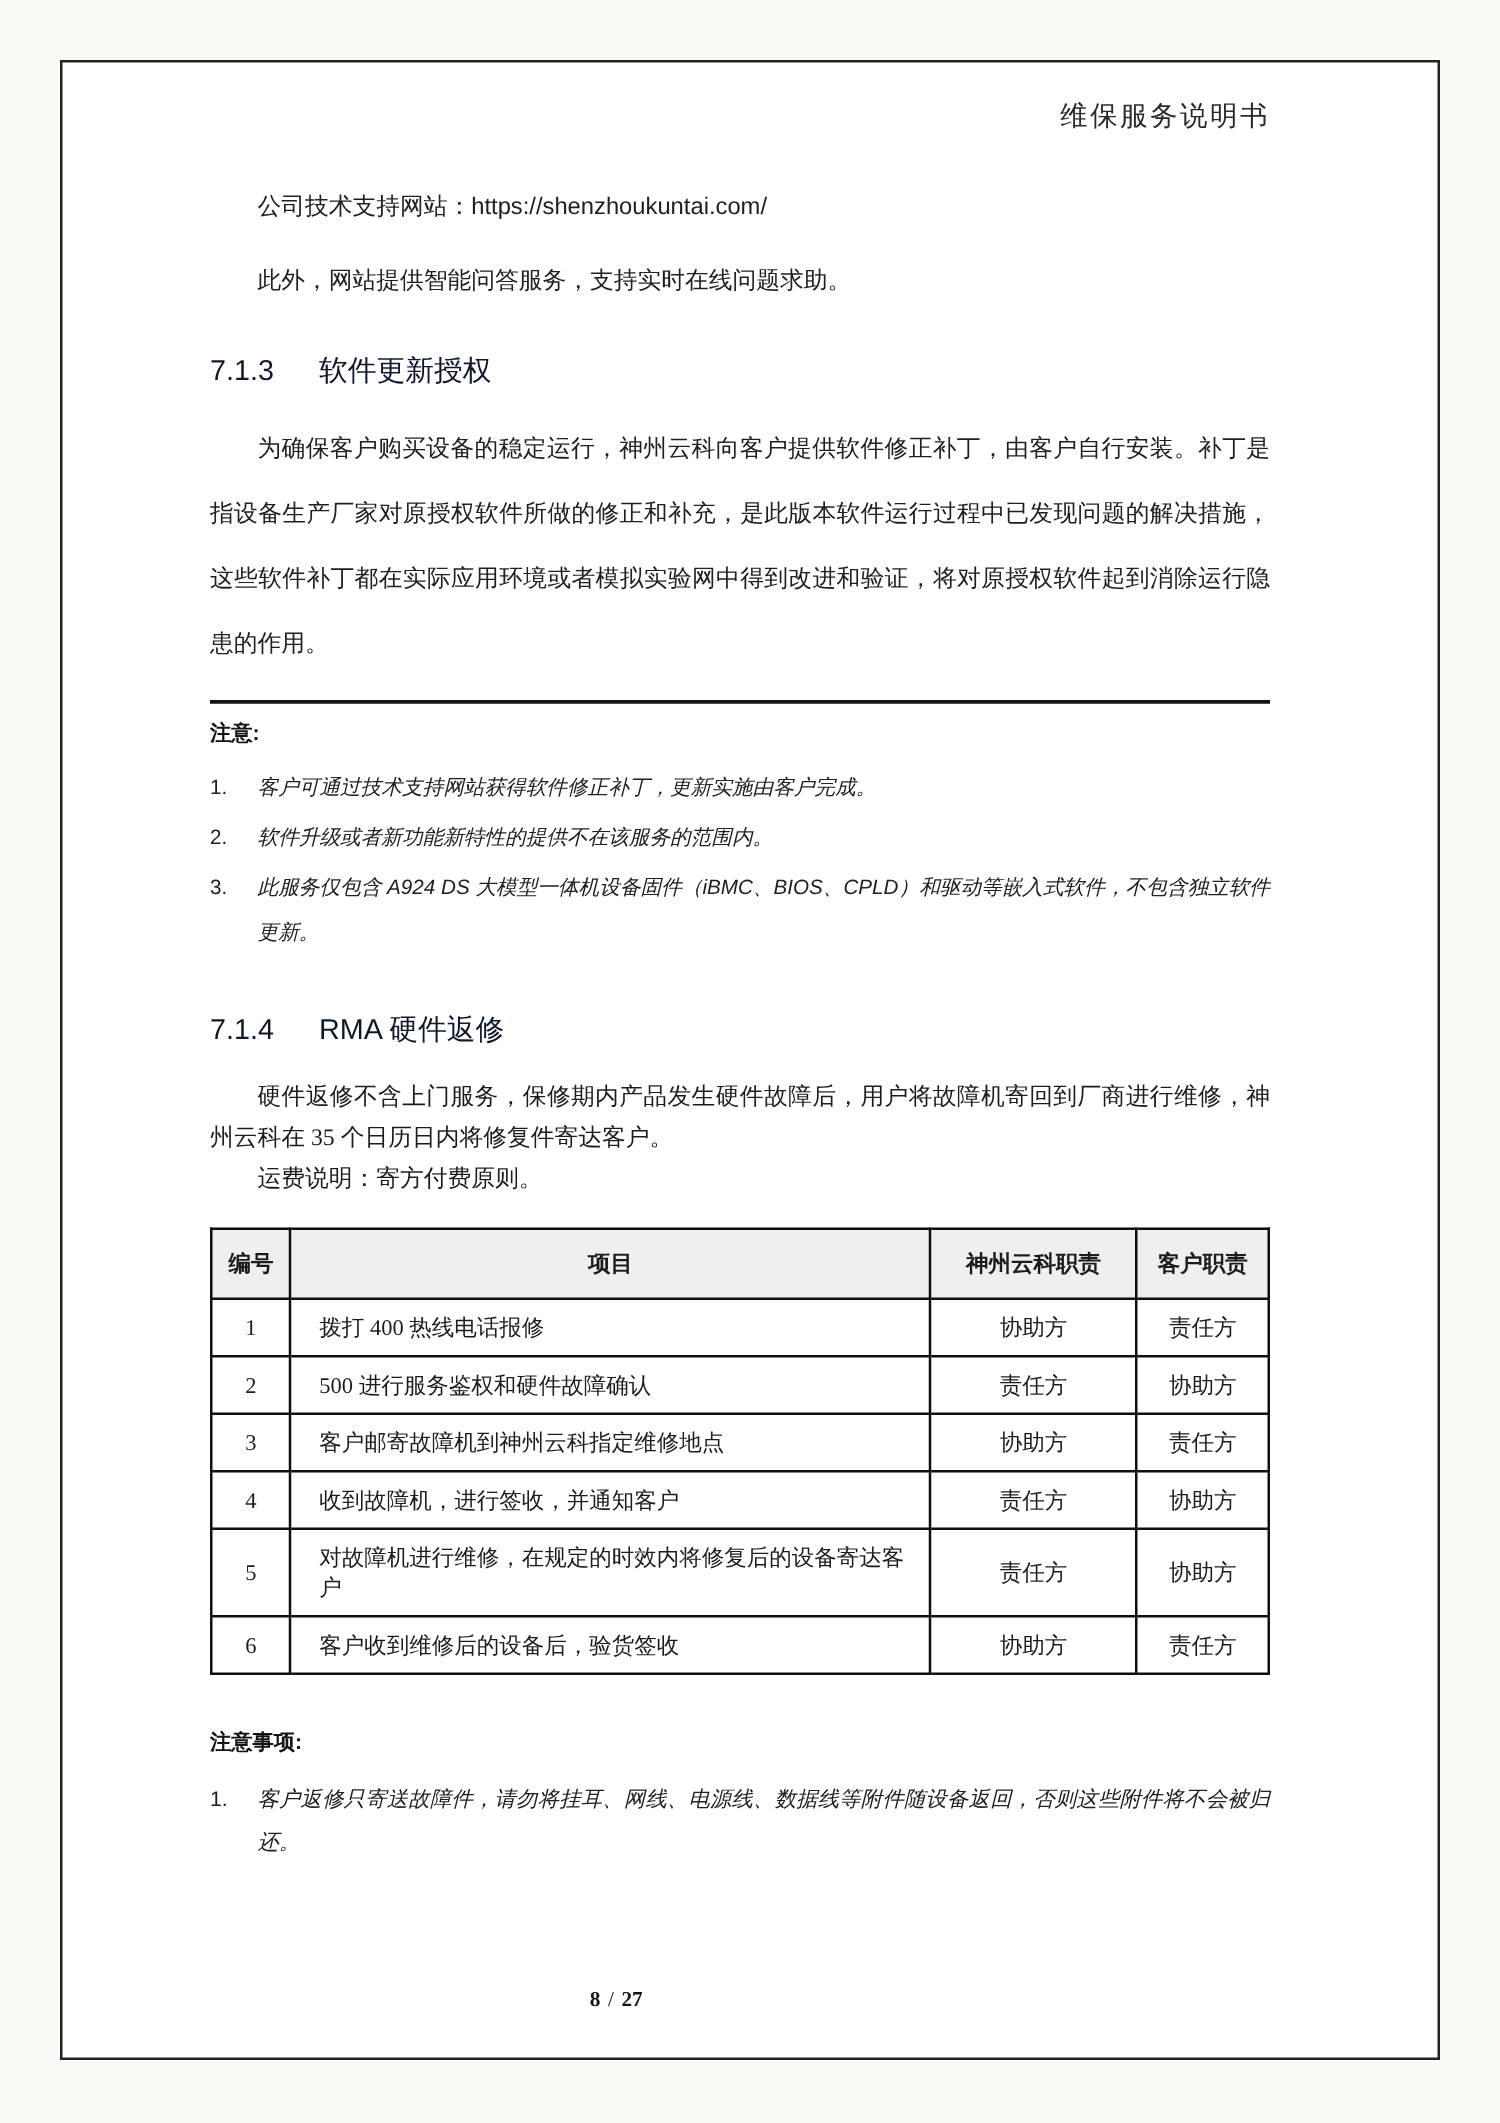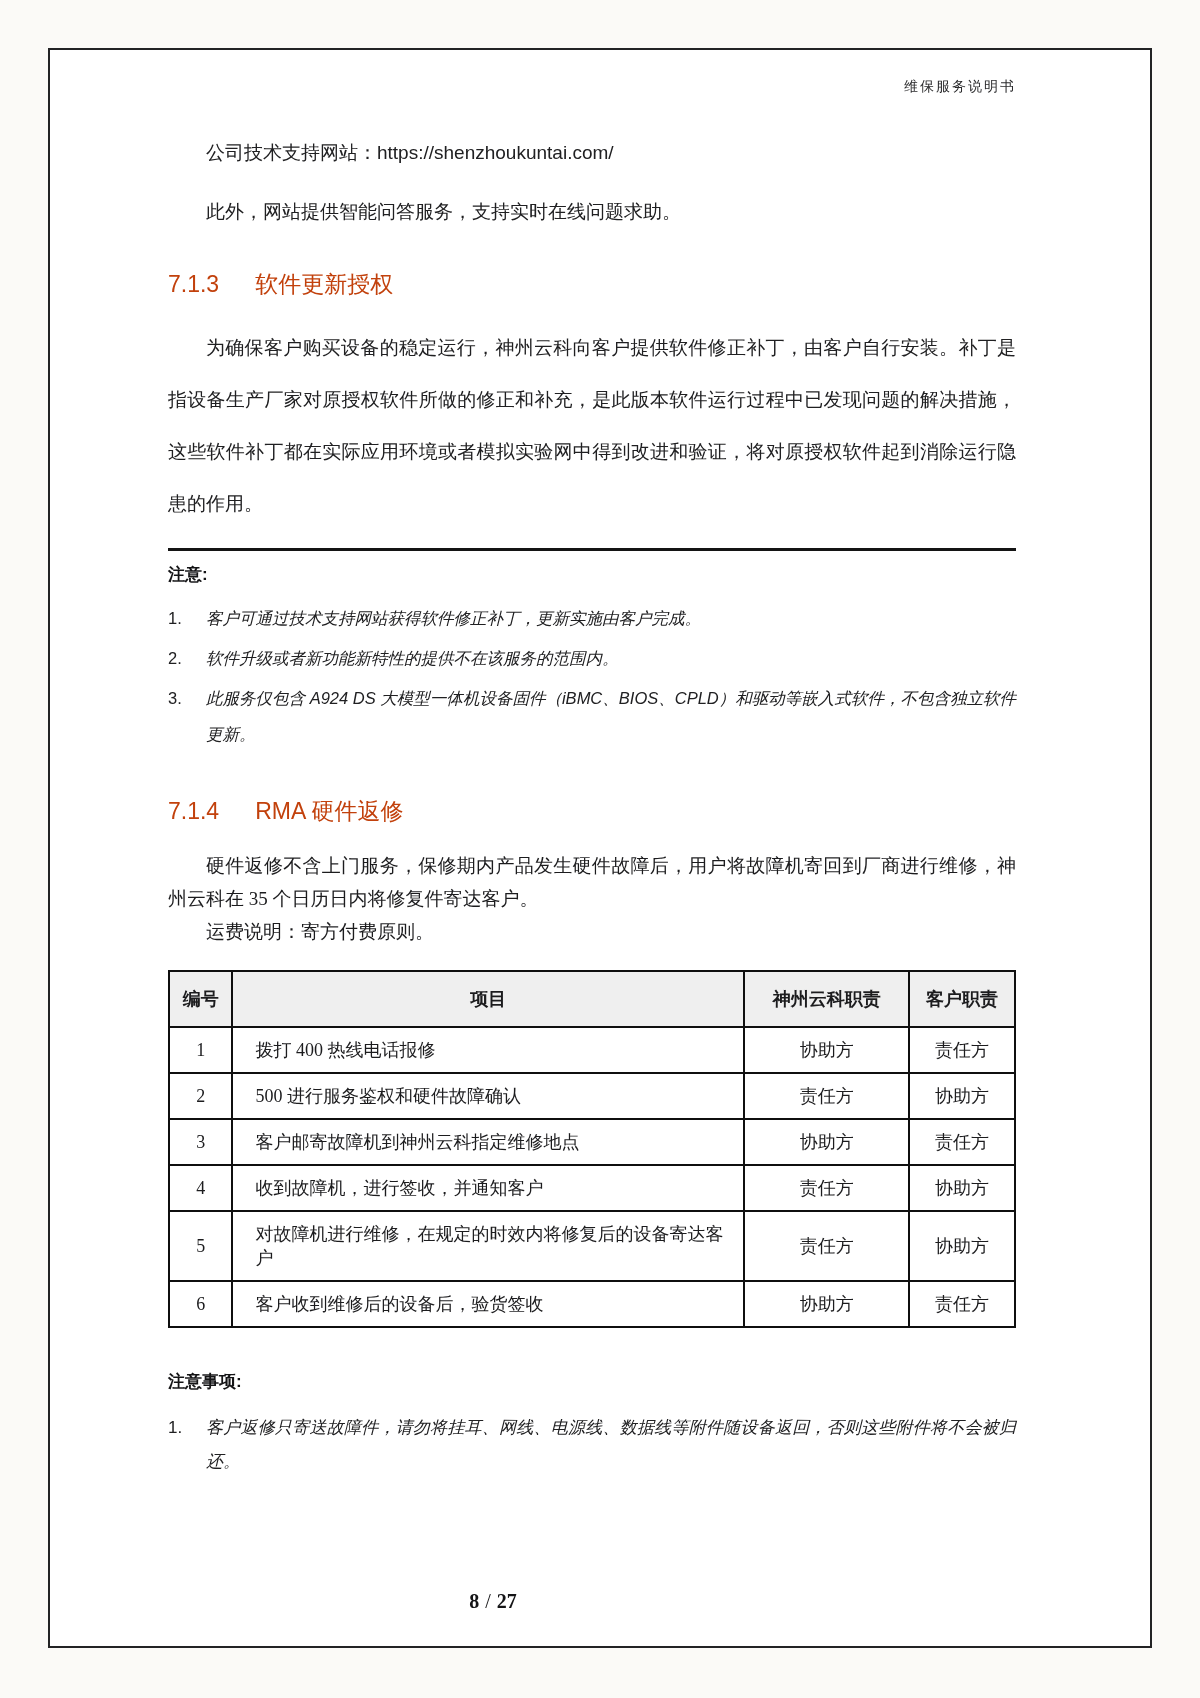--- a/index.html
+++ b/index.html
@@ -21,40 +21,40 @@
   }
   .content {
     position:absolute;
     left:168px; top:78px;
     width:848px;
   }
   
   .doc-header {
     text-align:right;
     font-family:"Liberation Serif", serif;
-    font-size:14px;
+    font-size:22px;
     letter-spacing:2px;
     color:#2a2a2c;
     margin-bottom:44px;
   }
   
   .intro-line {
     font-size:19px;
     padding-left:38px;
     margin-bottom:33px;
     color:#202022;
   }
   
   .sec-heading {
     display:flex;
     align-items:baseline;
     gap:36px;
     font-size:23px;
     font-weight:500;
-    color:#c2410c;
+    color:#0f172a;
     margin-top:44px;
     margin-bottom:22px;
   }
   
   .body-713 {
     font-size:19px;
     line-height:52px;
     text-align:justify;
     text-indent:2em;
     color:#202022;
@@ -138,21 +138,21 @@
     line-height:34px;
     color:#202022;
   }
   
   .page-num {
     position:absolute;
     left:0; top:1590px;
     width:986px;
     text-align:center;
     font-family:"Liberation Serif", serif;
-    font-size:20px;
+    font-size:17px;
     color:#141416;
   }
   .page-num .bold { font-weight:bold; }
   .page-num .sep { font-weight:normal; padding:0 6px; }
 </style>
 </head>
 <body>
 
 <div class="canvas">
   <div class="page-border"></div>

